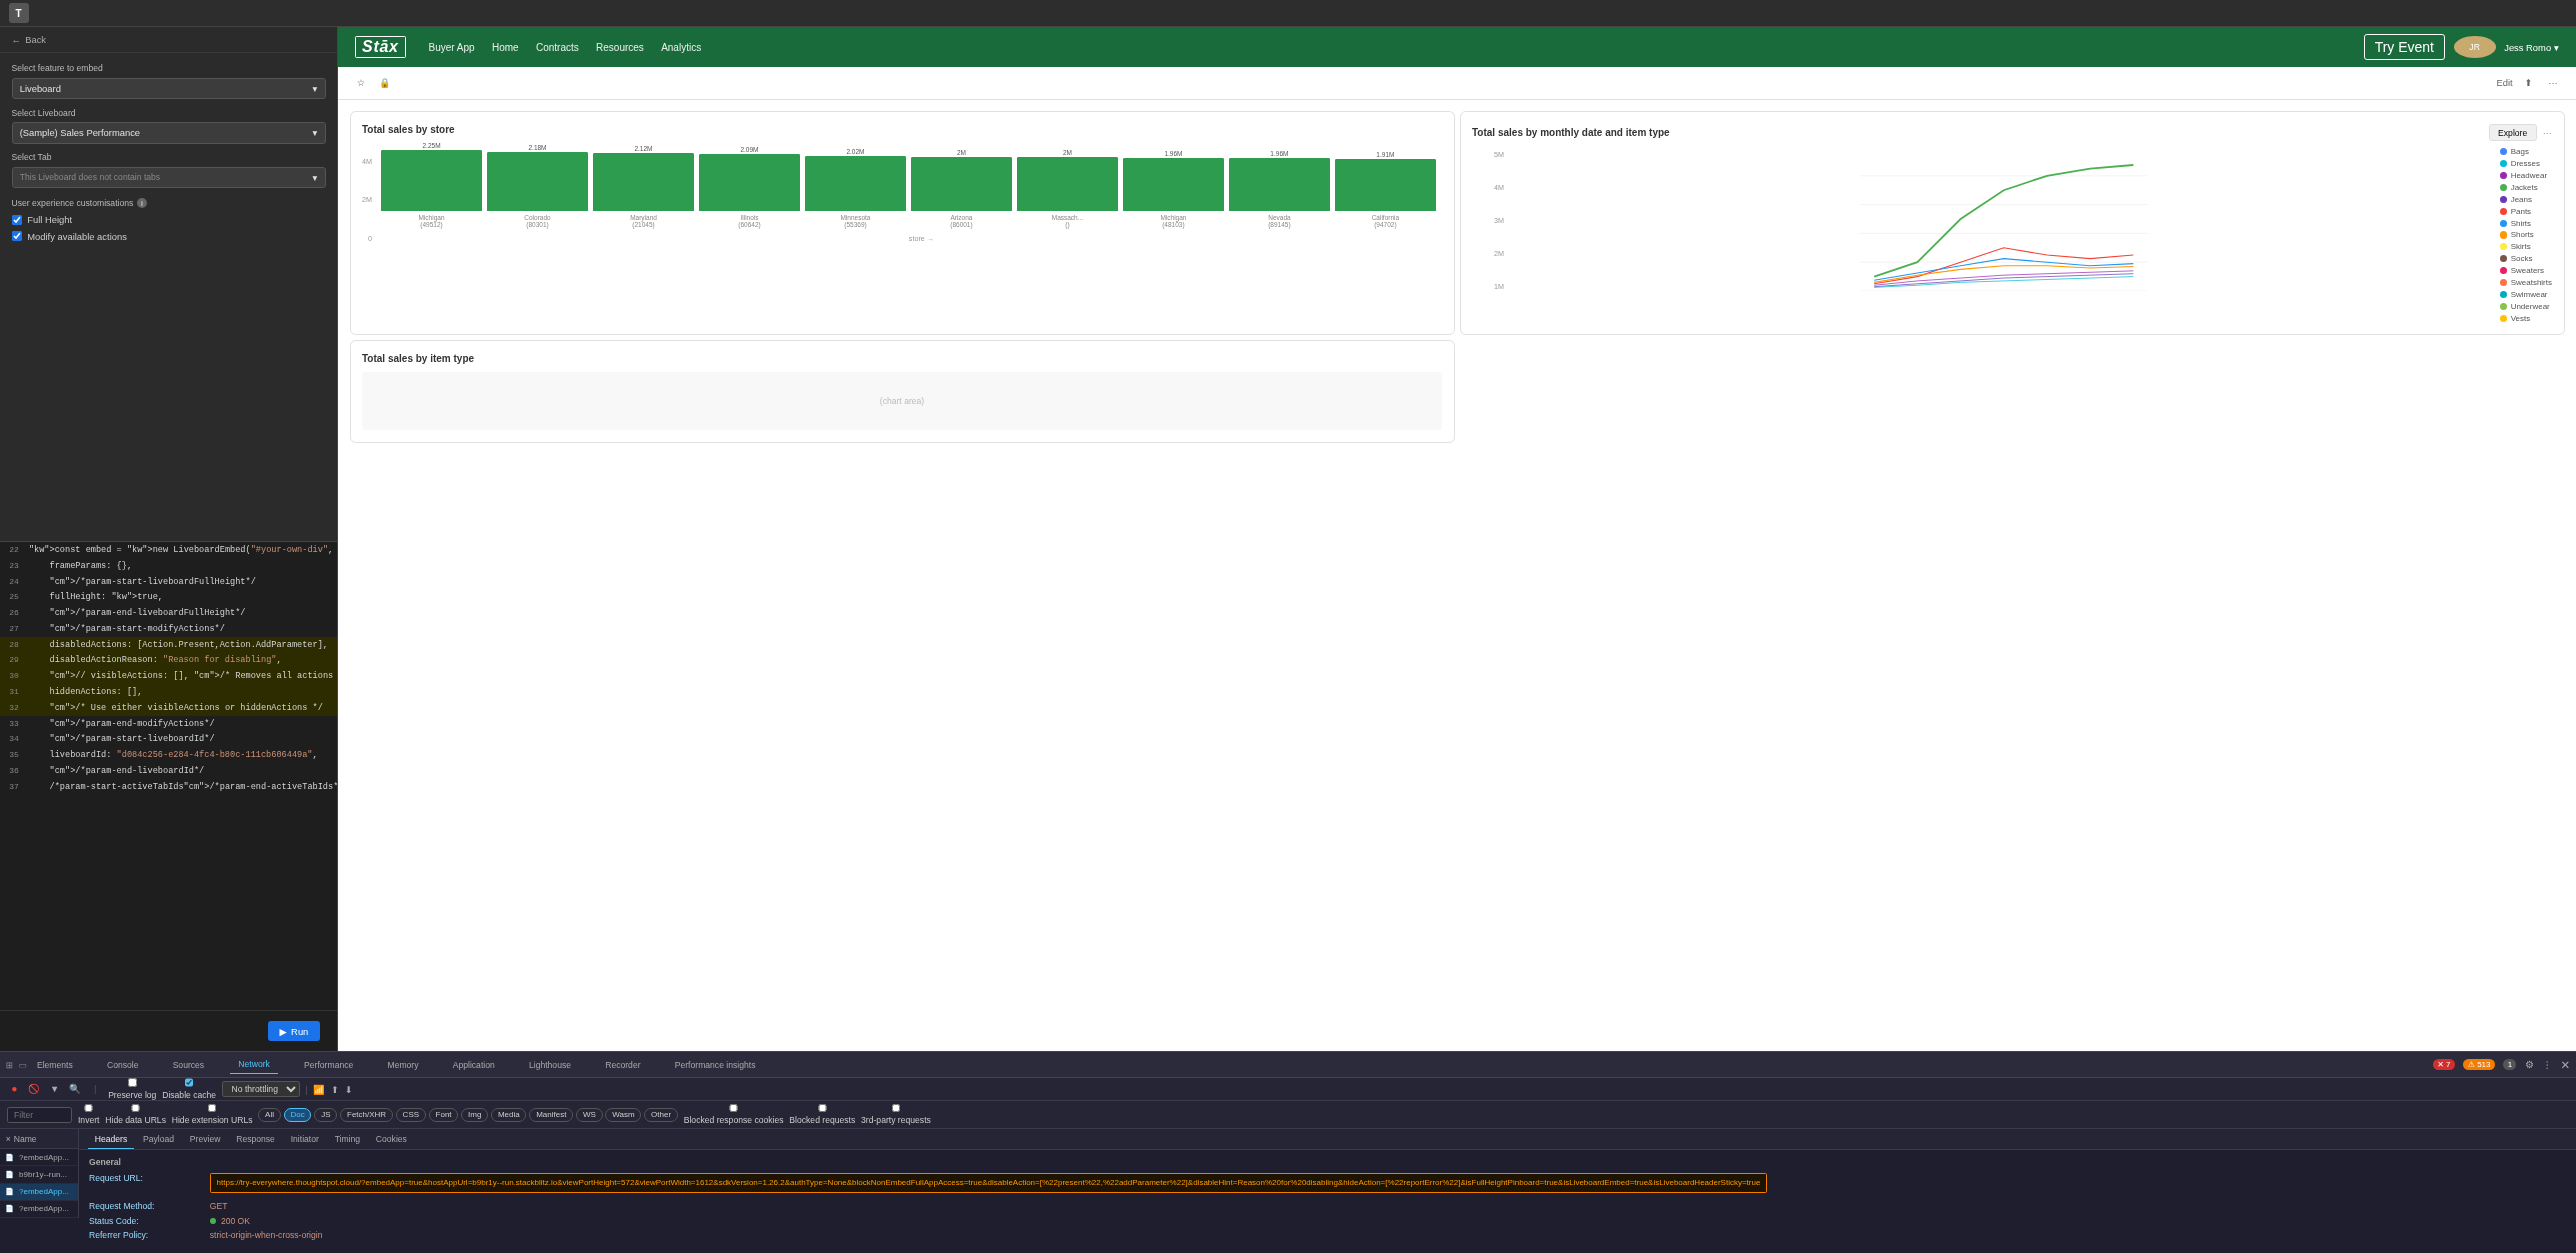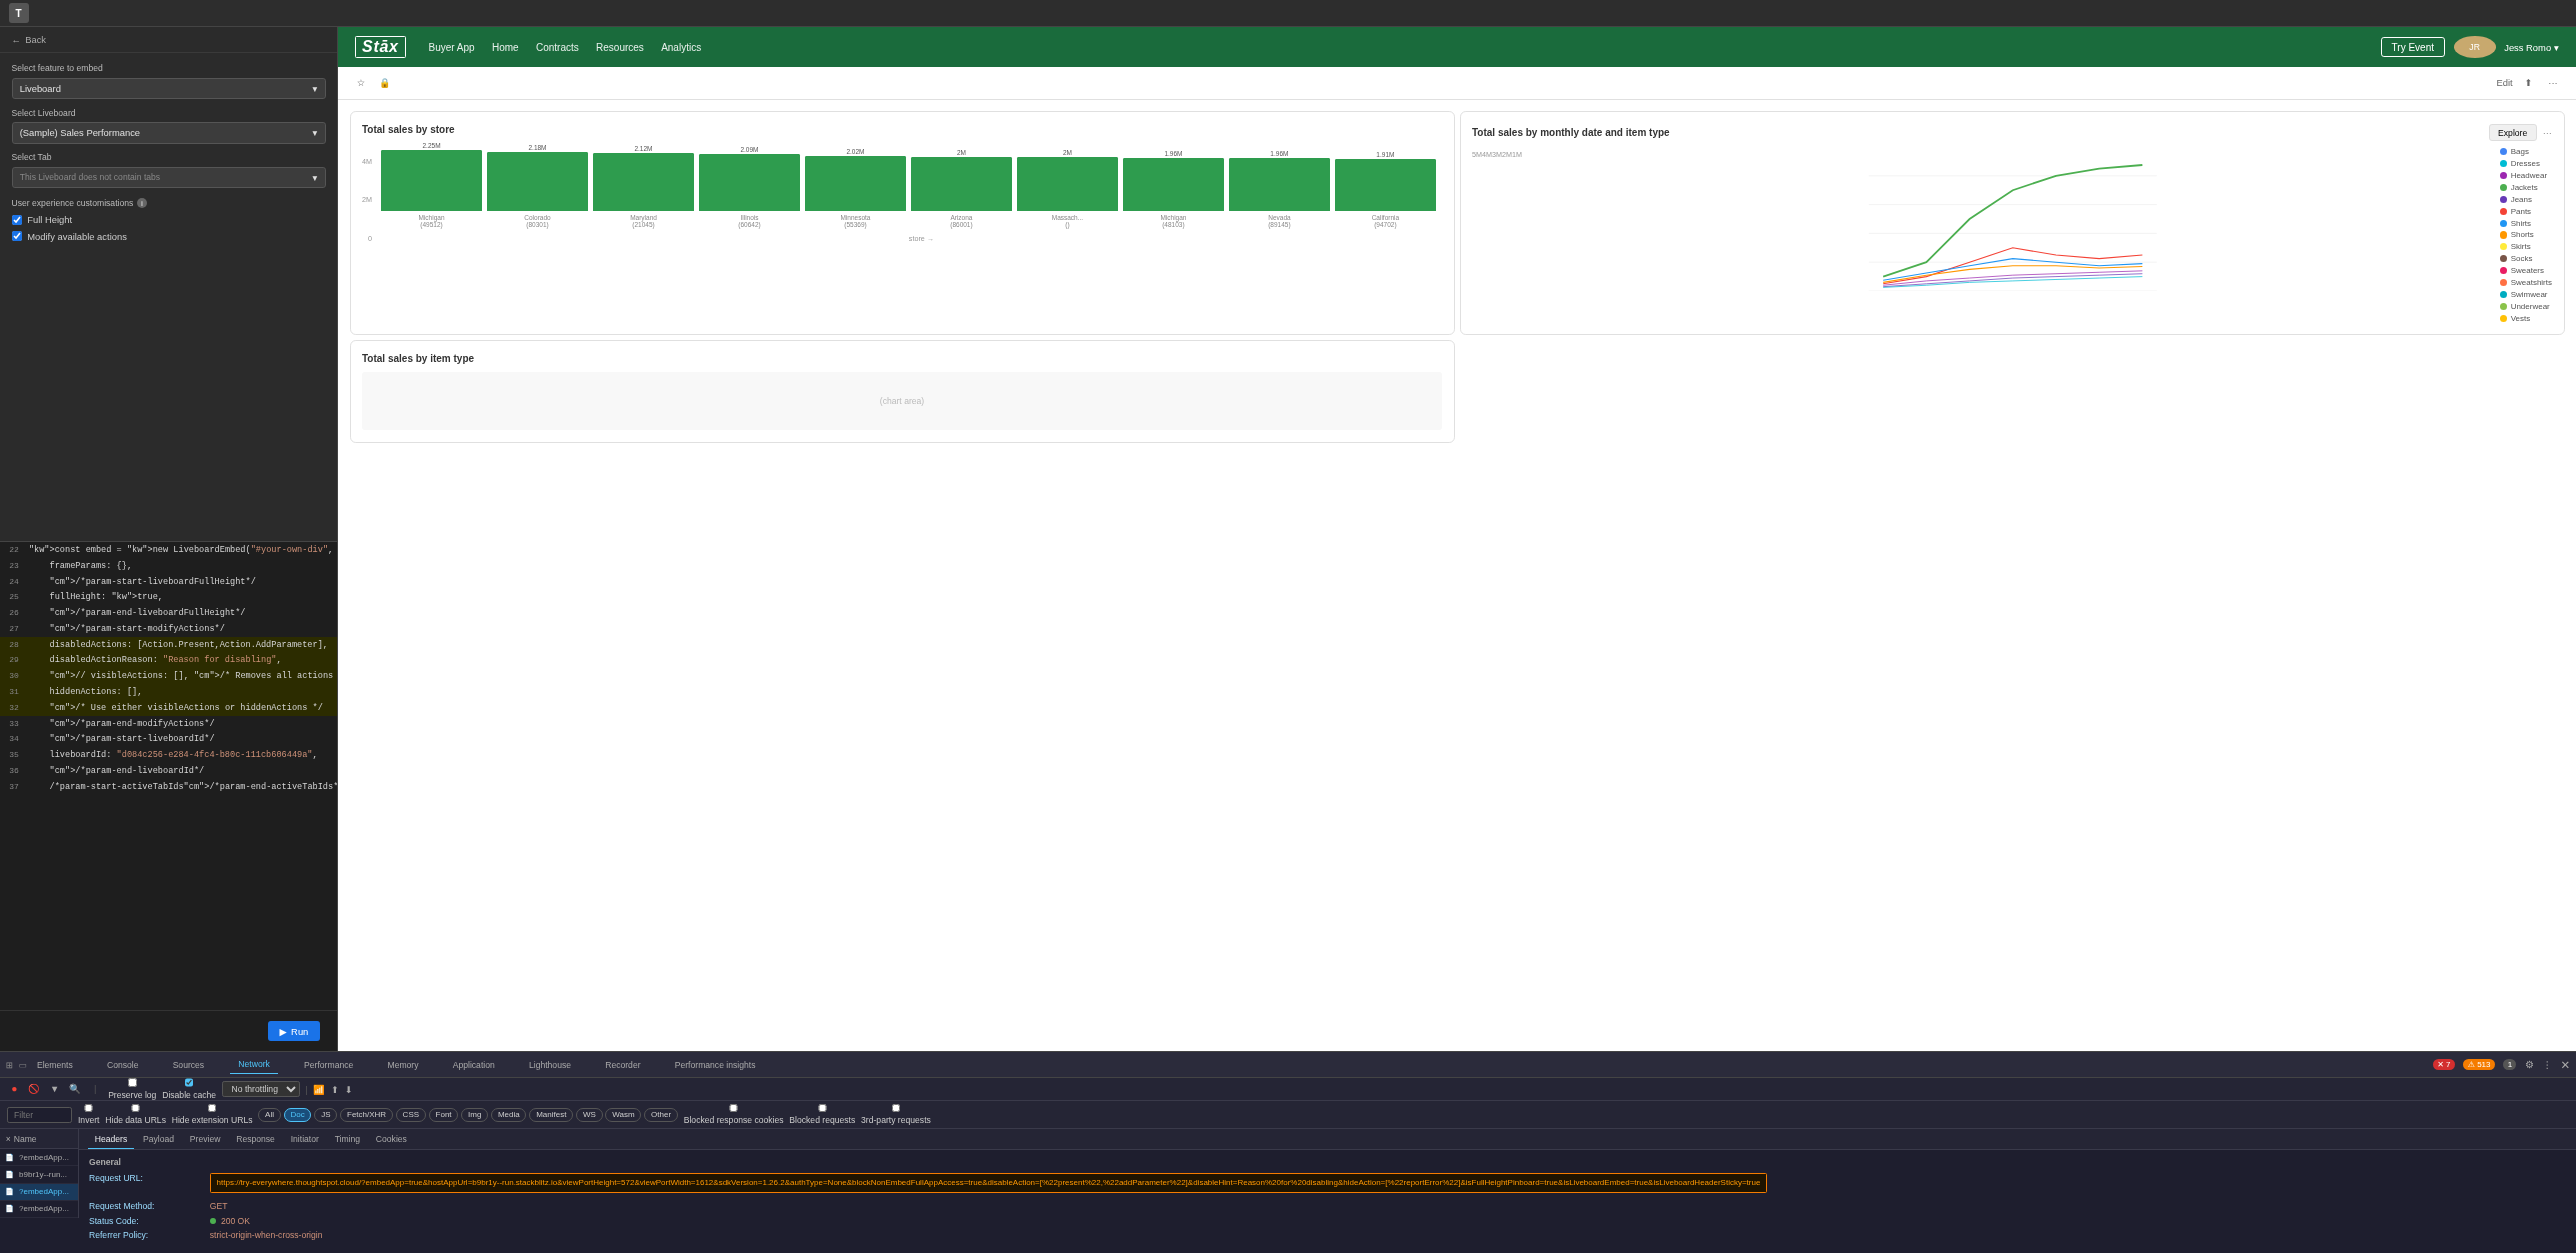--- a/index.html
+++ b/index.html
@@ -39,21 +39,21 @@
 
     
     .right-panel { flex: 1; background: #f1f3f4; overflow: hidden; display: flex; flex-direction: column; }
 
     
     .stax-header { background: #1a6b3c; display: flex; align-items: center; padding: 0 17.3px; height: 40px; gap: 23px; }
     .stax-logo { color: #fff; font-size: 16px; font-weight: bold; font-style: italic; letter-spacing: 0.7px; border: 1.4px solid #fff; padding: 1.4px 5.8px; border-radius: 1.4px; }
     .stax-nav { display: flex; gap: 17.3px; color: rgba(255,255,255,0.9); font-size: 10px; }
     .stax-nav span { cursor: pointer; }
     .stax-right { margin-left: auto; display: flex; align-items: center; gap: 8.6px; }
-    .try-event-btn { background: transparent; border: 1.4px solid #fff; color: #fff; padding: 3.6px 10px; border-radius: 2.9px; font-size: 10px; cursor: pointer; font-weight: 500; }
+    .try-event-btn { background: transparent; border: 1.4px solid #fff; color: #fff; padding: 3.6px 10px; border-radius: 2.9px; font-size: 14px; cursor: pointer; font-weight: 500; }
     .stax-avatar { width: 42px; height: 21.6px; border-radius: 50%; background: #c8a96e; display: flex; align-items: center; justify-content: center; color: #fff; font-size: 8.6px; }
     .stax-user { color: #fff; font-size: 9.4px; display: flex; align-items: flex-end; gap: 2.9px; cursor: pointer; }
 
     
     .dashboard-area { flex: 1; overflow: auto; background: #fff; }
     .dashboard-toolbar { display: flex; align-items: center; padding: 7.2px 14.4px; gap: 7.2px; border-bottom: 0.7px solid #e0e0e0; }
     .toolbar-icon { width: 17.3px; height: 17.3px; display: flex; align-items: center; justify-content: center; color: #666; cursor: pointer; }
     .toolbar-right { margin-left: auto; display: flex; align-items: center; gap: 7.2px; color: #666; font-size: 9.4px; }
     .charts-grid { display: grid; grid-template-columns: 1fr 1fr; gap: 5px; padding: 11.5px; }
     .chart-card { background: #fff; border: 0.7px solid #e0e0e0; border-radius: 5.8px; padding: 11.5px; }
@@ -348,21 +348,21 @@
 
         <div class="chart-card">
           <div style="display:flex; justify-content:space-between; align-items:center; margin-bottom:5.8px;">
             <div class="chart-title" style="margin-bottom:0;">Total sales by monthly date and item type</div>
             <div style="display:flex; align-items:center; gap:5.8px;">
               <button style="background:#f0f0f0; border:0.7px solid #ddd; border-radius:2.9px; padding:2.9px 8.6px; font-size:8.6px; cursor:pointer;">Explore</button>
               <span style="color:#888; cursor:pointer;">···</span>
             </div>
           </div>
           <div style="display:flex; position:relative;">
-            <div style="display:flex; flex-direction:row; justify-content:space-between; height:144px; font-size:7.2px; color:#999; text-align:right; margin-right:4.3px; padding-top:2.9px;" id="chart2-y-labels">
+            <div style="display:flex; flex-direction:column; justify-content:space-between; height:144px; font-size:7.2px; color:#999; text-align:right; margin-right:4.3px; padding-top:2.9px;margin-left:22px;" id="chart2-y-labels">
                 <span>5M</span>
                 <span>4M</span>
                 <span>3M</span>
                 <span>2M</span>
                 <span>1M</span>
               </div>
             <div style="flex:1; position:relative;">
               <svg viewBox="0 0 400 200" style="width:100%; height:144px;">
 
                 <line x1="0" y1="40" x2="400" y2="40" stroke="#eee" stroke-width="1"></line>

